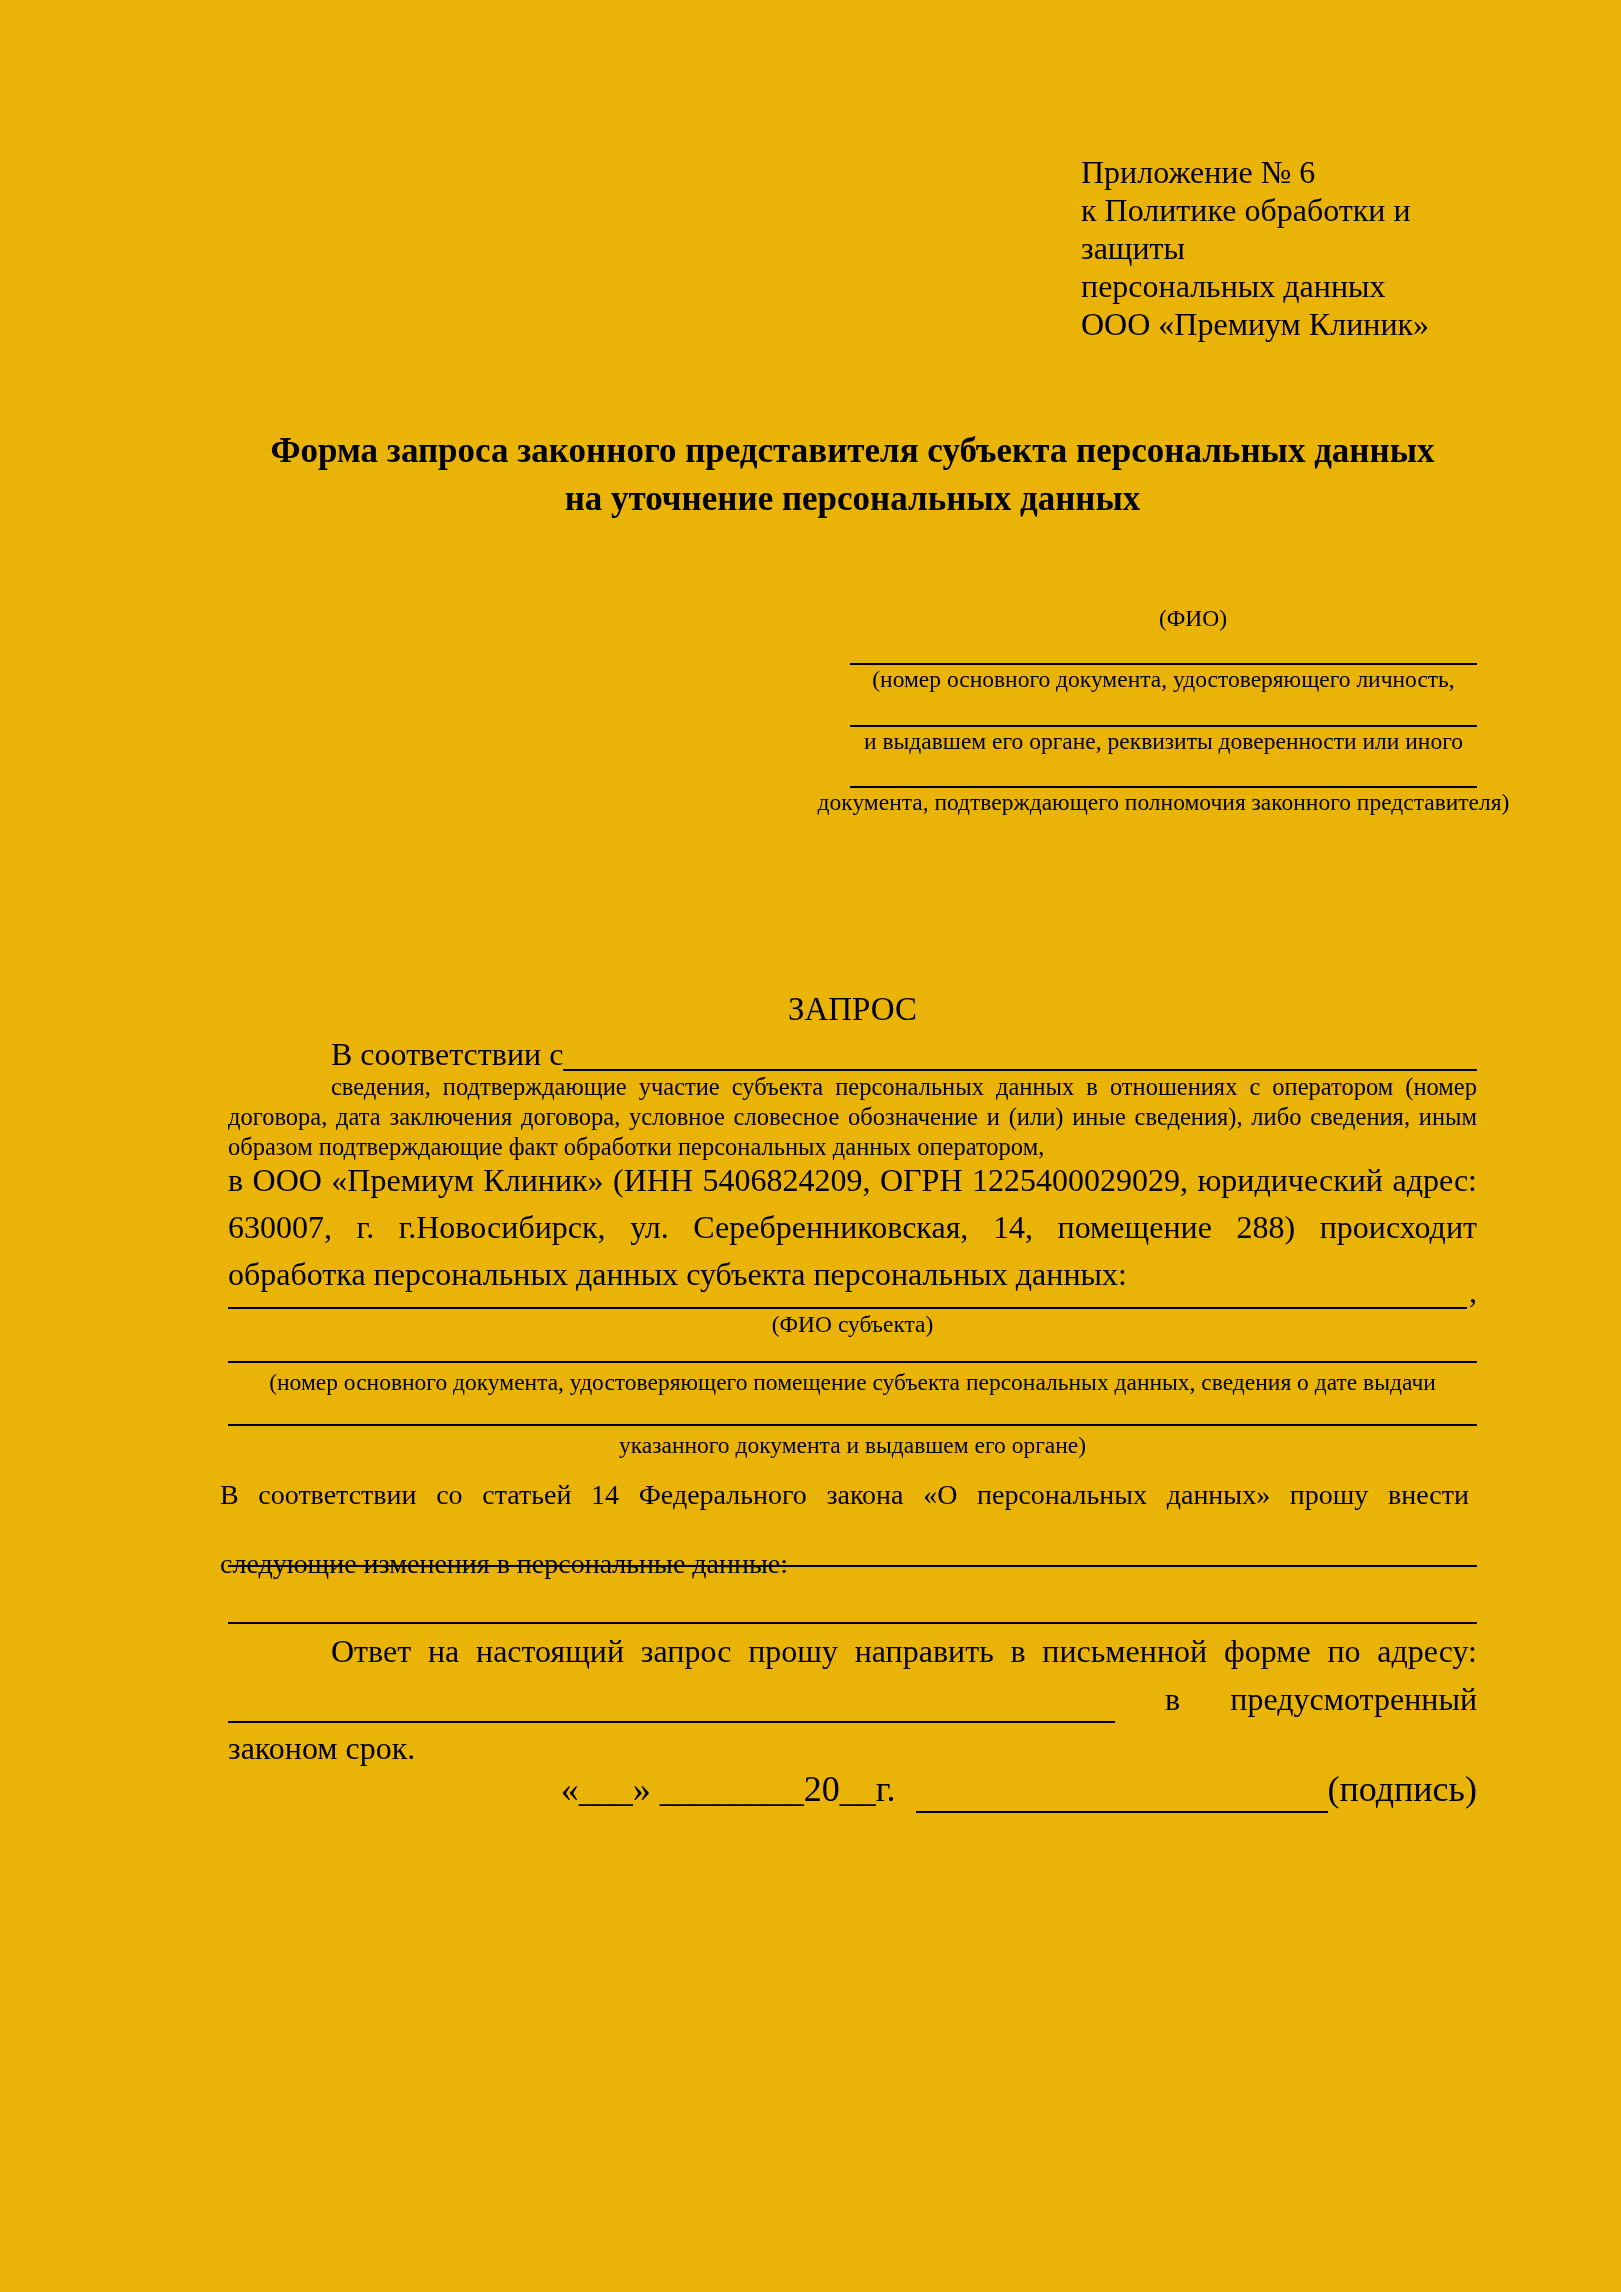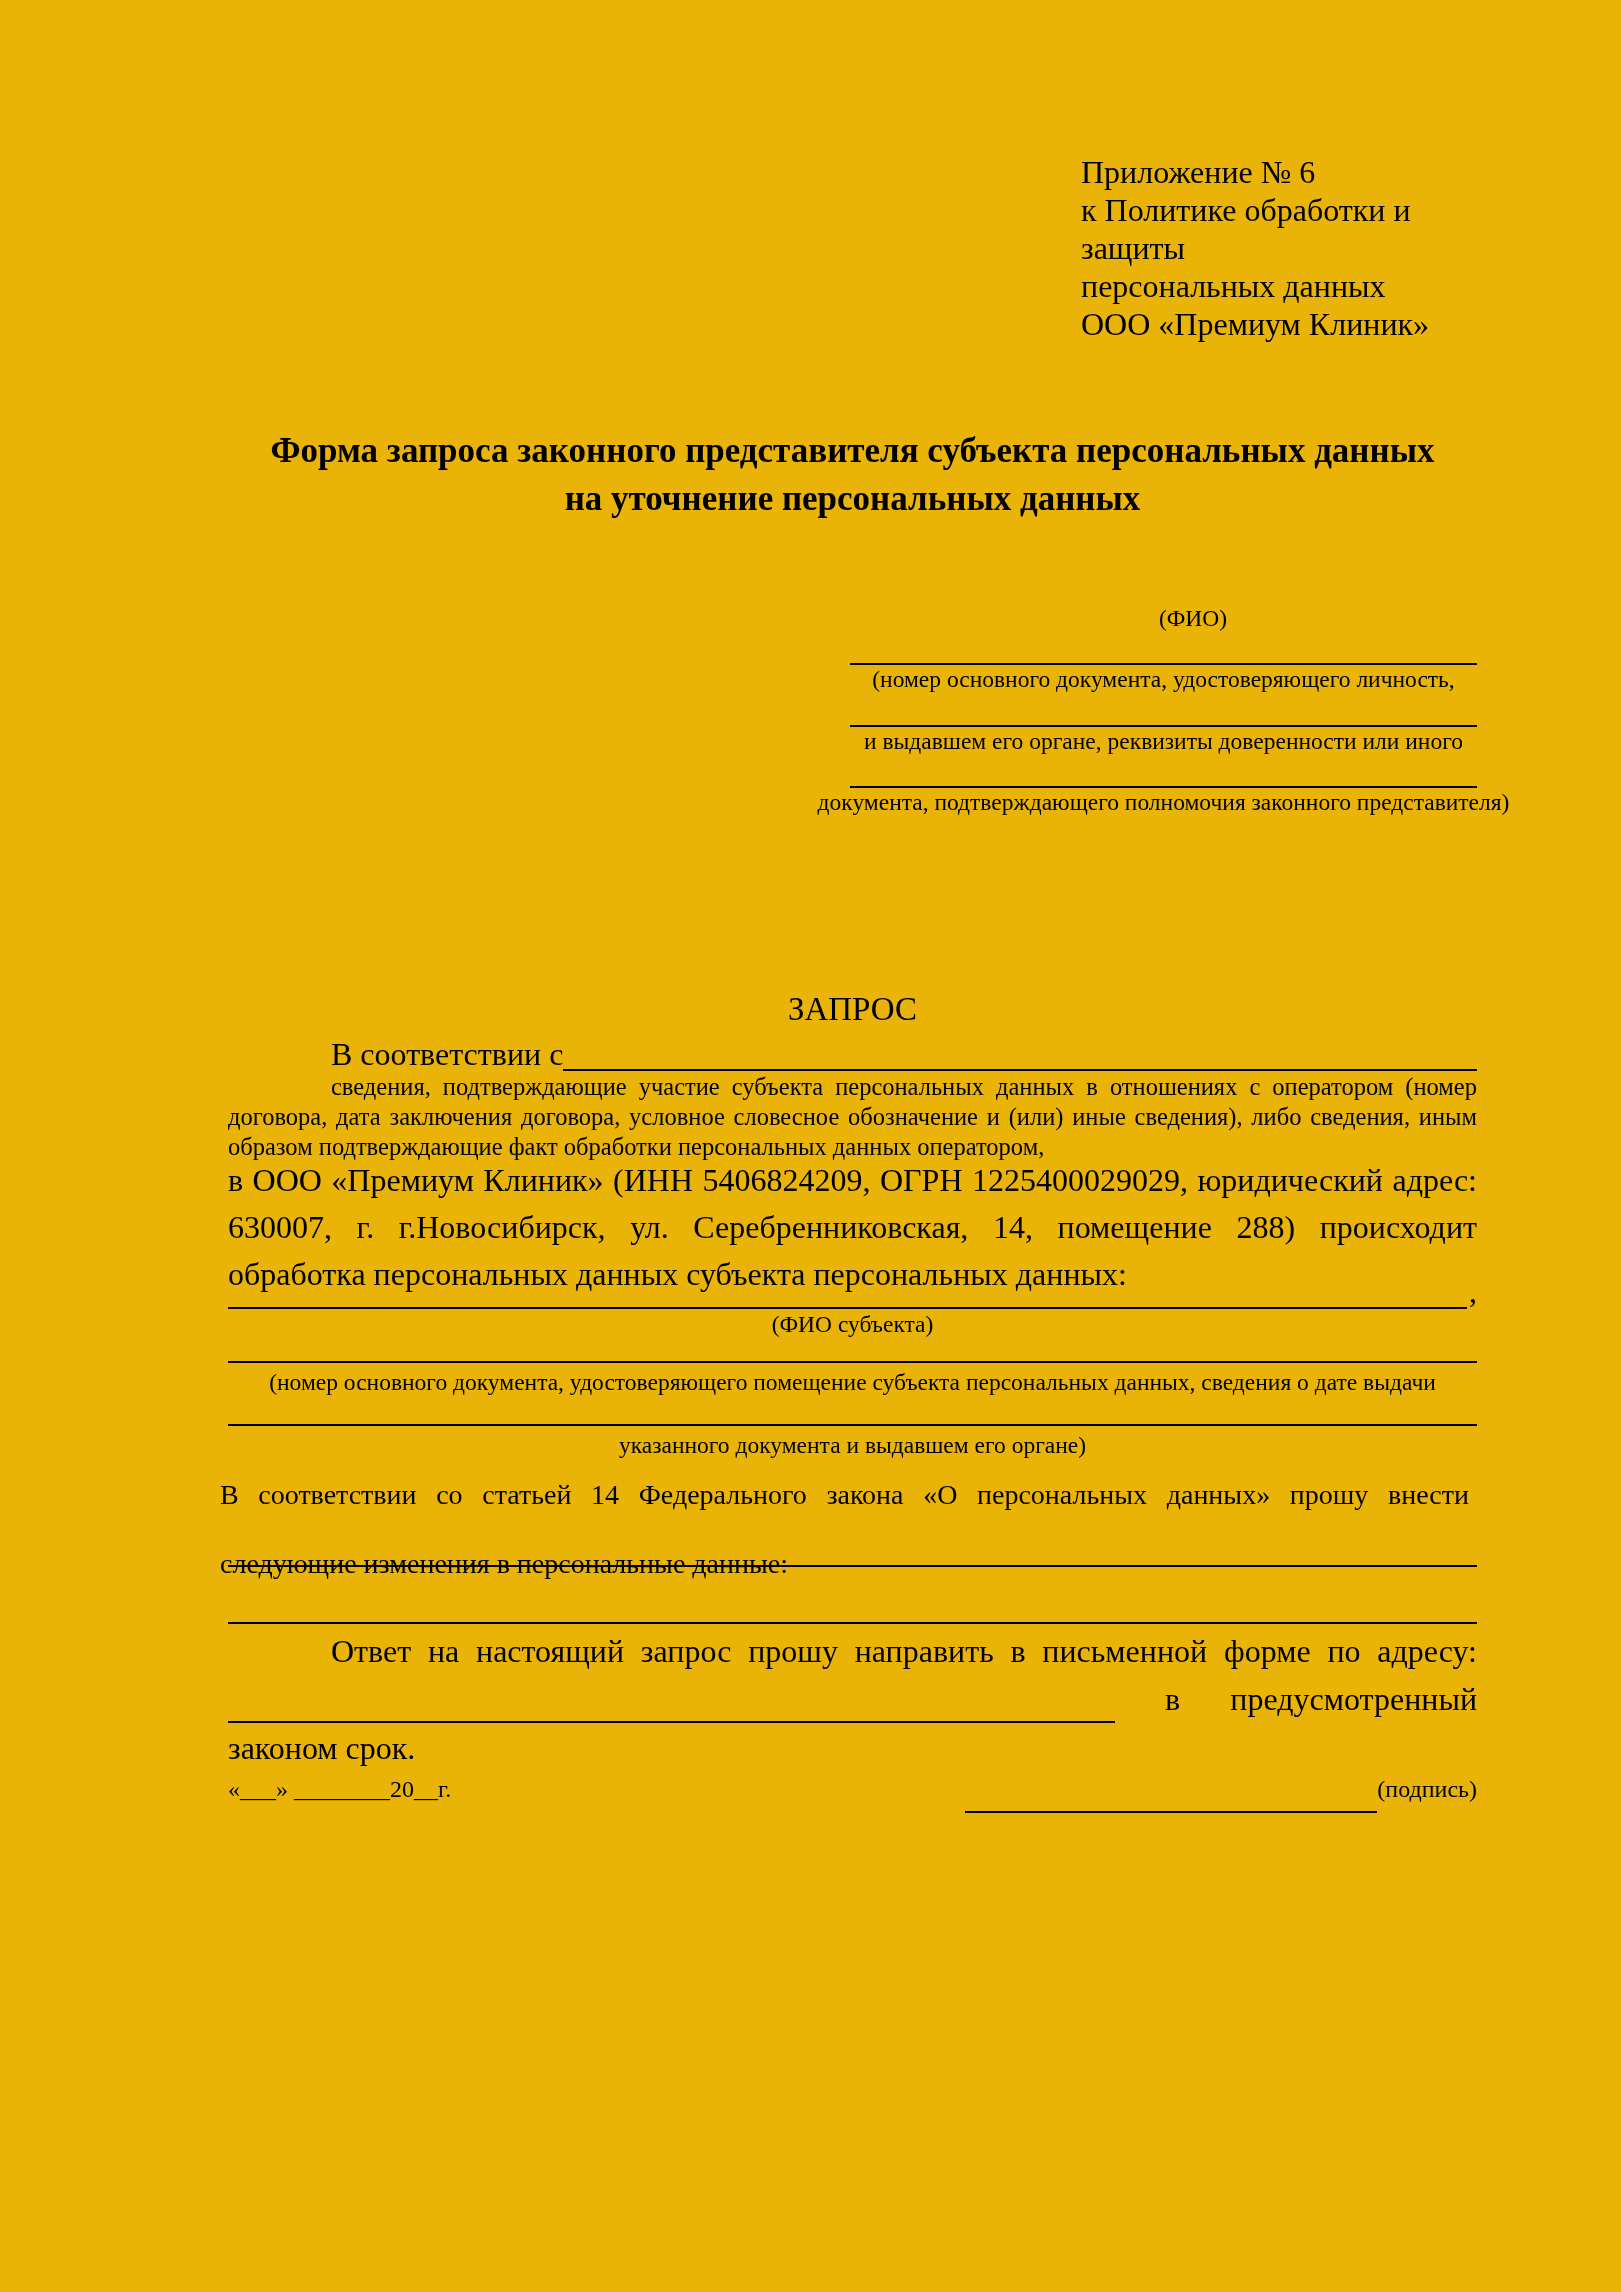--- a/index.html
+++ b/index.html
@@ -96,22 +96,22 @@
   }
   .answer-l2 .fill { width: 887px; height: 42px; }
   .answer-l3 {
     left: 228px; top: 1725px; width: 1249px;
     font-size: 32px; line-height: 47px;
   }
 
   
   .footer-row {
     left: 228px; top: 1766px; width: 1249px;
-    display: flex; justify-content: space-between; align-items: flex-end;
-    font-size: 24px; line-height: 47px;
+    display: flex; justify-content: flex-end; align-items: flex-end;
+    font-size: 36px; line-height: 47px; gap: 20px;
   }
   .sig-group { display: flex; align-items: flex-end; }
   .sig-group .fill { width: 412px; height: 42px; }
 </style>
 </head>
 <body>
 
 <div class="page">
 
   <div class="abs header-block">

